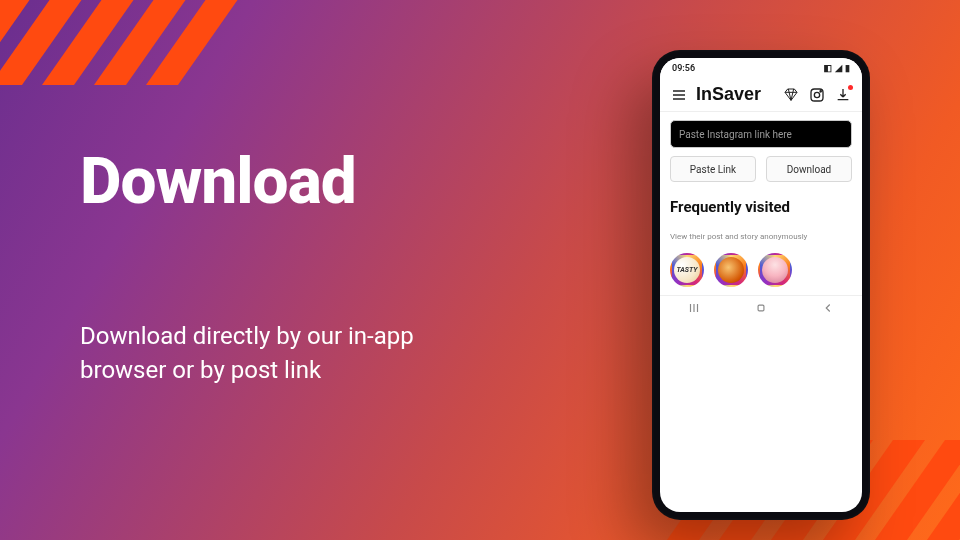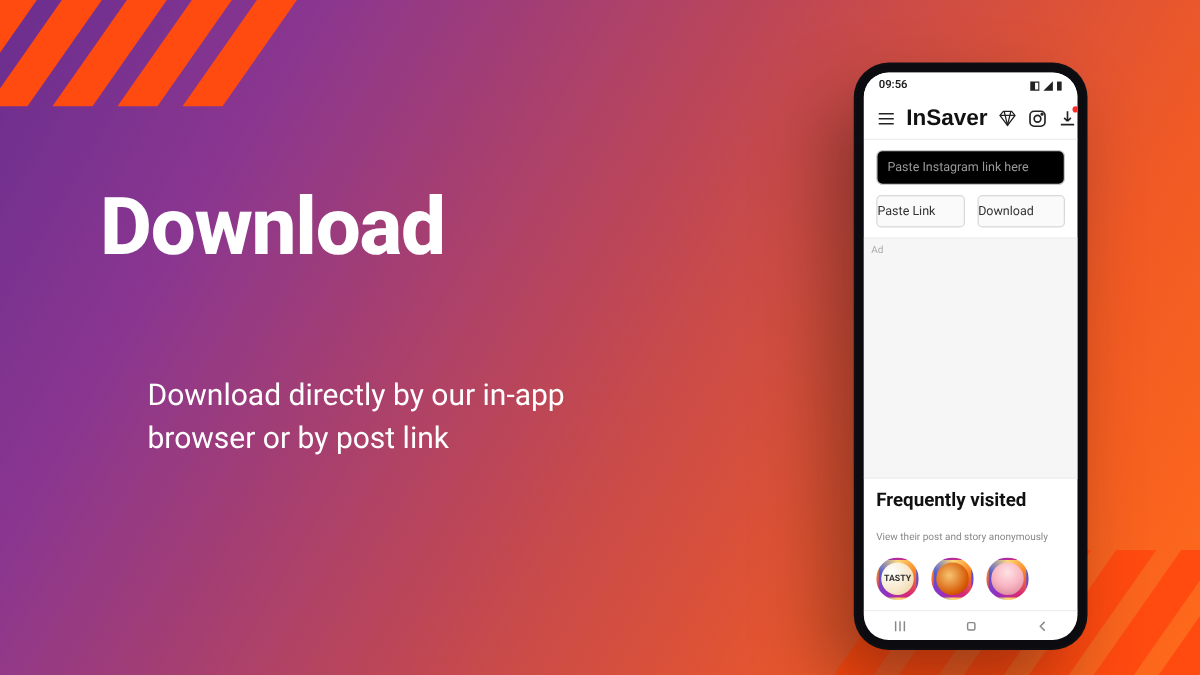--- a/index.html
+++ b/index.html
@@ -16,28 +16,28 @@
     width: 32px; height: 120px; background: #ff4a10;
     transform: skewX(-35deg);
   }
   .hatch-top { top: -35px; left: -20px; }
   .hatch-bottom { bottom: -40px; right: -20px; }
   .hatch-bottom .stripe { height: 140px; }
 
   .headline { position: absolute; left: 80px; top: 150px; color: #fff; }
   .headline .easy { font-style: italic; font-weight: 800; font-size: 64px; letter-spacing: -1px; }
   .headline .download { font-weight: 800; font-size: 64px; letter-spacing: -1px; margin-top: -6px; }
-  .subtext { position: absolute; left: 80px; top: 300px; color: #fff; font-size: 24px; font-weight: 400; line-height: 1.4; max-width: 380px; margin-left: 38px; }
+  .subtext { position: absolute; left: 80px; top: 320px; color: #fff; font-size: 24px; font-weight: 400; line-height: 1.4; max-width: 380px; }
 
   
   .phone {
     position: absolute;
     right: 90px;
     top: 50px;
-    width: 187px;
+    width: 218px;
     height: 470px;
     background: #0b0b10;
     border-radius: 28px;
     box-shadow: -20px 30px 60px rgba(0,0,0,0.35), inset 0 0 4px rgba(255,255,255,0.05);
     padding: 8px;
   }
   .screen {
     position: relative;
     width: 100%;
     height: 100%;
@@ -86,21 +86,21 @@
     background: #000000;
   }
   .btn-row { display: flex; gap: 10px; padding: 0 10px 8px; }
   .btn {
     flex: 1; height: 26px;
     border: 1px solid #d8d8d8;
     border-radius: 4px;
     background: #fafafa;
     font-size: 10px;
     color: #333;
-    display: flex; align-items: center; 
+    display: flex; align-items: center; justify-content: center;
   }
   .ad-area {
     flex: 1;
     background: #f6f6f6;
     border-top: 1px solid #eee;
     border-bottom: 1px solid #eee;
     position: relative;
   }
   .ad-label { position: absolute; top: 4px; left: 6px; font-size: 8px; color: #aaa; }
 
@@ -109,21 +109,21 @@
   .freq-sub { font-size: 8px; color: #888; margin-top: 16px; }
   .avatars { display: flex; gap: 10px; padding: 6px 10px 8px; }
   .avatar {
     width: 34px; height: 34px; border-radius: 50%;
     border: 2px solid transparent;
     background: conic-gradient(#feda75, #fa7e1e, #d62976, #962fbf, #4f5bd5, #feda75);
     padding: 2px;
     display: flex; align-items: center; justify-content: center;
   }
   .avatar .inner { width: 100%; height: 100%; border-radius: 50%; background: #eee; display:flex; align-items:center; justify-content:center; font-size:7px; font-weight:700; color:#333; overflow:hidden; }
-  .avatar .inner.a1 { background: radial-gradient(circle at 30% 30%, #fff 0%, #f7e7c8 60%, #e8c990 100%); }
+  .avatar .inner.a1 { background: radial-gradient(circle at 30% 30%, #fff 0%, #f7e7c8 60%, #e8c990 100%); font-style: italic; }
   .avatar .inner.a2 { background: radial-gradient(circle at 40% 40%, #f8c471 0%, #d35400 70%, #7e2e05 100%); }
   .avatar .inner.a3 { background: radial-gradient(circle at 50% 30%, #fde2e4 0%, #f8b5c1 50%, #d07a94 100%); }
 
   .navbar {
     height: 24px;
     border-top: 1px solid #eee;
     display: flex;
     align-items: center;
     justify-content: space-around;
     color: #888;
@@ -207,23 +207,20 @@
 
       <div class="btn-row">
         <div class="btn">
           <span>Paste Link</span>
         </div>
         <div class="btn">
           <span>Download</span>
         </div>
       </div>
 
-      <div class="ad-area">
-        <span class="ad-label">Ad</span>
-      </div>
 
       <div class="freq">
         <div class="freq-title">Frequently visited</div>
         <div class="freq-sub">View their post and story anonymously</div>
       </div>
       <div class="avatars">
         <div class="avatar">
             <div class="inner a1">TASTY</div>
           </div>
         <div class="avatar">

